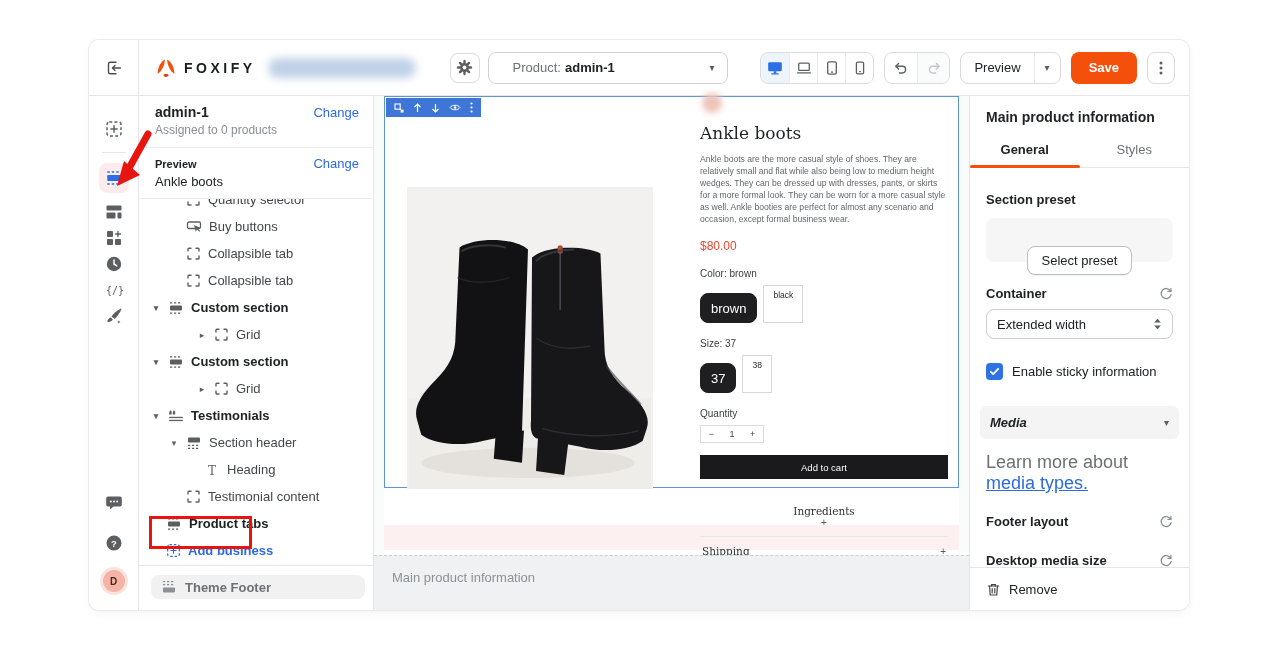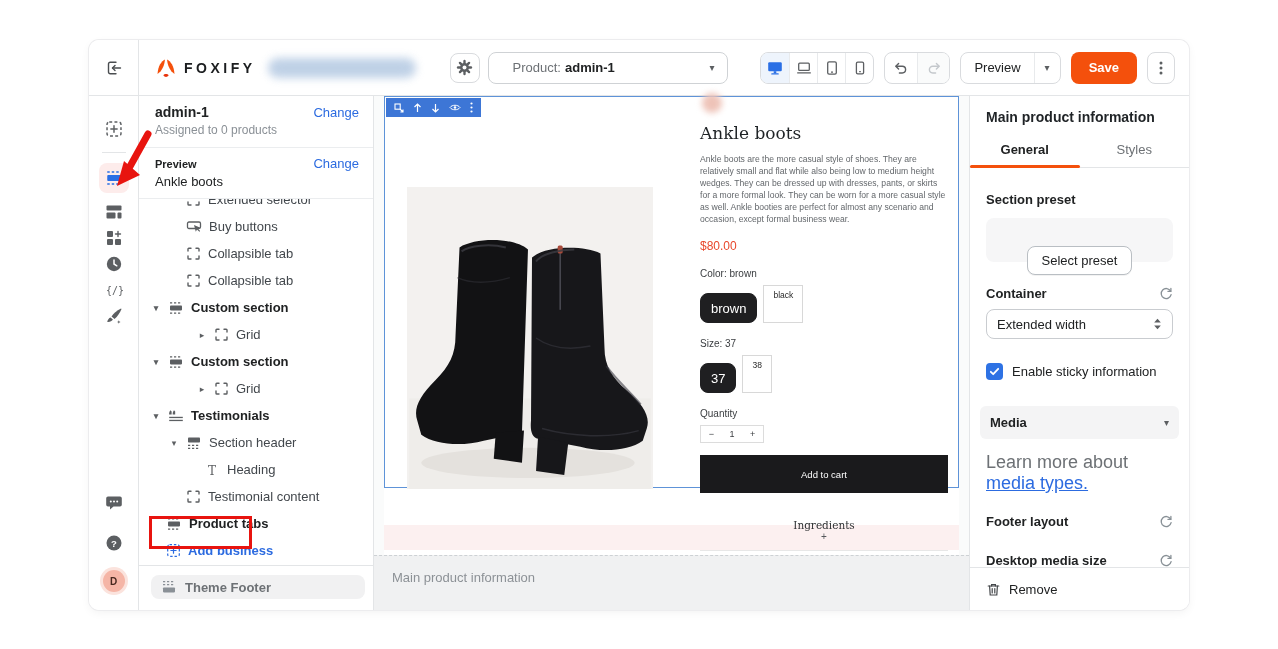--- a/index.html
+++ b/index.html
@@ -94,21 +94,21 @@
   .p-title { font-family:"DejaVu Serif", serif; font-size:17px; font-weight:500; color:#1f2326; margin-top:16px; }
   .p-desc { font-size:8.6px; line-height:12px; color:#63676b; margin-top:10px; }
   .p-price { font-size:12px; color:#e8472b; margin-top:14px; }
   .p-optlabel { font-size:10px; color:#3a3d40; margin-top:15px; }
   .chip-row { display:flex; gap:6px; margin-top:6px; }
   .chip { font-size:8.5px; padding:4px 9px; border:1px solid #d8d8d8; background:#fff; color:#2a2a2a; cursor:pointer; }
   .chip.sel { background:#1f1f21; border-color:#1f1f21; color:#fff; }
   .stepper { display:flex; align-items:center; width:64px; height:18px; border:1px solid #dcdcdc; margin-top:6px; }
   .stepper span { flex:1; text-align:center; font-size:9px; color:#3a3d40; cursor:pointer; }
   .stepper .qv { cursor:default; }
-  .atc { margin-top:12px; height:38px; background:#1a1a1c; color:#fff; font-size:9.5px; display:flex;
+  .atc { margin-top:12px; height:24px; background:#1a1a1c; color:#fff; font-size:9.5px; display:flex;
          align-items:center; justify-content:center; cursor:pointer; }
   .acc { margin-top:18px; }
   .acc-row { display:flex; align-items:center; justify-content:space-between; padding:8px 2px;
              font-family:"DejaVu Serif", serif; font-size:10.5px; color:#2e3133; cursor:pointer; }
   .acc-row:first-child { border-bottom:1px solid #e7e7e7;flex-direction:column; }
   .acc-plus { color:#55585b; font-size:10px; font-family:"Liberation Sans",sans-serif; }
 
   
   .settings { width:220px; flex:0 0 220px; border-left:1px solid #e3e5e7; background:#fff; display:flex; flex-direction:column; position:relative; }
   .sp-title { font-size:14px; font-weight:700; color:#1f2326; margin:13px 16px 0; }
@@ -124,21 +124,21 @@
   .preset-btn { background:#fff; border:1px solid #b9bec3; border-radius:8px; padding:6px 14px; font-size:13px; color:#202223;
                 box-shadow:0 1px 0 rgba(0,0,0,.05); cursor:pointer;margin-top:40px; }
   .sel { margin-top:8px; height:30px; border:1px solid #c9ccd0; border-radius:8px; display:flex; align-items:center;
          padding:0 10px; font-size:13px; color:#202223; cursor:pointer; }
   .sel .arrows { margin-left:auto; }
   .chk-row { display:flex; align-items:center; gap:9px; margin-top:24px; cursor:pointer; }
   .chk { width:17px; height:17px; border-radius:4px; background:#2e72e4; display:flex; align-items:center; justify-content:center; }
   .chk-label { font-size:13px; color:#202223; }
   .media-bar { margin:26px -6px 0; background:#f4f4f5; border-radius:6px; padding:9px 10px; display:flex;
                align-items:center; justify-content:space-between; cursor:pointer; }
-  .media-title { font-size:13px; font-weight:700; color:#202223; }
+  .media-title { font-size:13px; font-weight:700; color:#202223;font-style:italic; }
   .media-caret { color:#5c5f62; font-size:10px; }
   .learn { font-size:18px; color:#6d7175; margin-top:13px; }
   .learn a { color:#2c6be0; text-decoration:underline; cursor:pointer; }
   .sp-foot { border-top:1px solid #e3e5e7; height:43px; display:flex; align-items:center; gap:8px; padding:0 16px;
              font-size:13px; color:#202223; cursor:pointer; background:#fff; }
 
   
   .anno-box { position:absolute; left:60px; top:476px; width:103px; height:33px; border:3px solid #e8140f; z-index:40; pointer-events:none; }
   .anno-arrow { position:absolute; left:27px; top:88px; z-index:41; pointer-events:none; }
 </style>
@@ -377,21 +377,21 @@
           <div class="tree">
             <div class="tr pl1">
               <span class="ic">
                   <svg width="15" height="15" viewBox="0 0 15 15" fill="none" stroke="#5c5f62" stroke-width="1.4" stroke-linecap="round">
                     <path d="M5 2.2 H2.8 a.8 .8 0 0 0 -.8 .8 V5"></path>
                     <path d="M10 2.2 h2.2 a.8 .8 0 0 1 .8 .8 V5"></path>
                     <path d="M13 10 v2.2 a.8 .8 0 0 1 -.8 .8 H10"></path>
                     <path d="M2 10 v2.2 a.8 .8 0 0 0 .8 .8 H5"></path>
                   </svg>
                 </span>
-              <span>Extended selector</span>
+              <span>Quantity selector</span>
             </div>
             <div class="tr pl1">
               <span class="ic">
                   <svg width="16" height="16" viewBox="0 0 16 16">
                     <rect x="1.5" y="3" width="13" height="6.5" rx="1.5" fill="none" stroke="#5c5f62" stroke-width="1.3"></rect>
                     <path d="M8 6 L9.8 12.8 L11 10.6 L13.4 12.8 L14.2 12 L12 9.8 L14.4 8.8 Z" fill="#5c5f62"></path>
                   </svg>
                 </span>
               <span>Buy buttons</span>
             </div>

